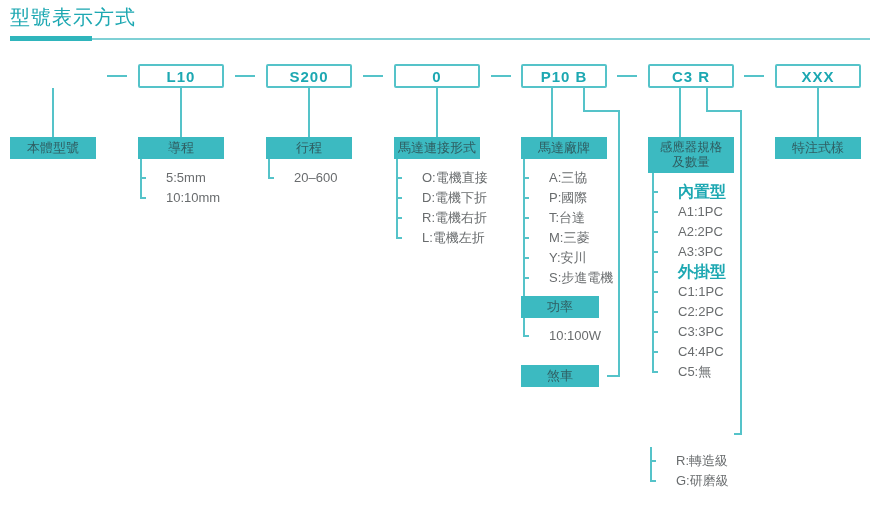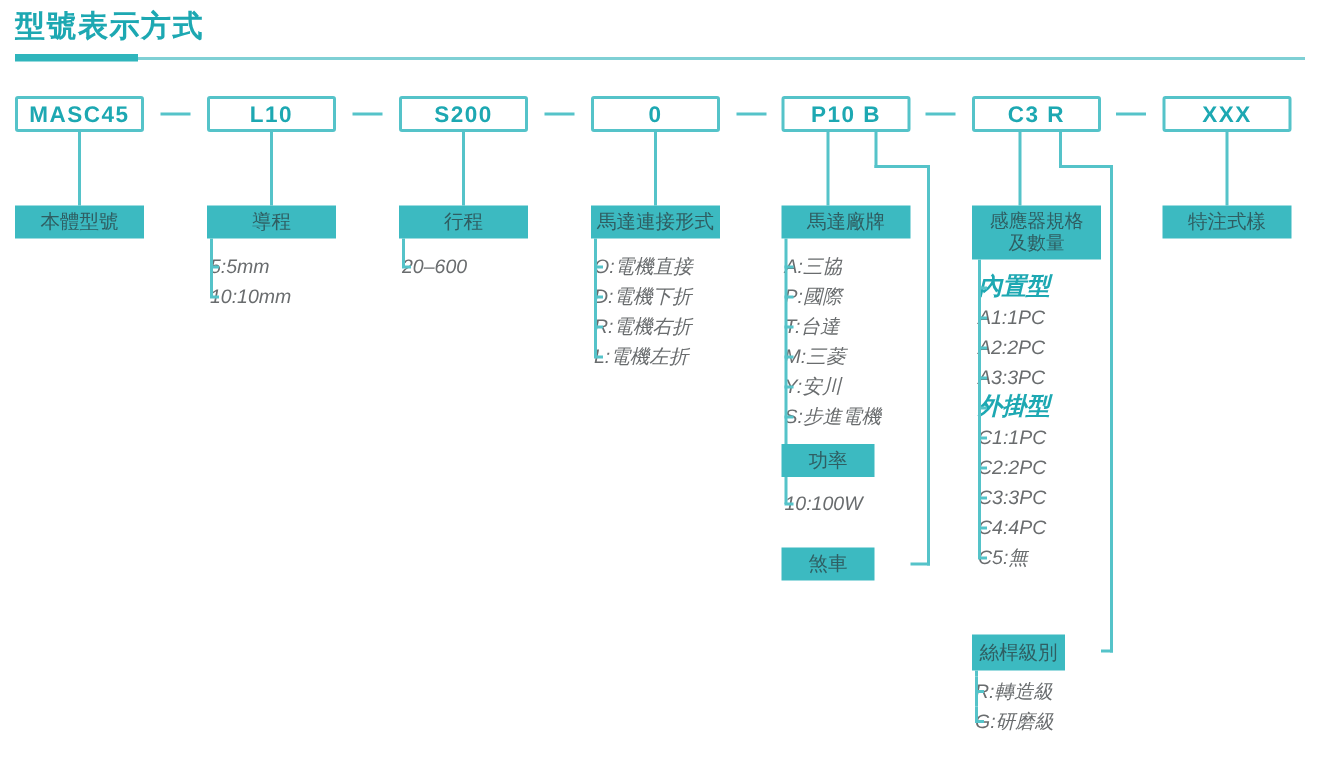--- a/index.html
+++ b/index.html
@@ -8,33 +8,33 @@
     --accent:#1da8b2;
     --label-text:#2f5e62;
     --item-text:#696c6e;
     --rule-thick:#2fb5bc;
     --rule-thin:#7fd0d5;
   }
   html,body{margin:0;padding:0;background:#fff;}
   body{font-family:"Liberation Sans","DejaVu Sans",sans-serif;}
   .stage{position:relative;width:892px;height:509px;background:#ffffff;overflow:hidden;}
 
-  .title{position:absolute;left:10px;top:4px;font-size:20px;font-weight:bold;color:var(--accent);letter-spacing:1px;}
+  .title{position:absolute;left:10px;top:4px;font-size:20px;font-weight:normal;color:var(--accent);letter-spacing:1px;}
   .rule-thick{position:absolute;left:10px;top:36px;width:82px;height:5px;background:var(--rule-thick);}
   .rule-thin{position:absolute;left:92px;top:38px;width:778px;height:2px;background:var(--rule-thin);}
 
   .code-box{position:absolute;top:64px;width:86px;height:24px;box-sizing:border-box;
     border:2px solid var(--line);border-radius:2px;background:#fff;
     display:flex;align-items:center;justify-content:center;
     color:var(--accent);font-weight:bold;font-size:15px;letter-spacing:1px;white-space:pre;}
   .label-box{position:absolute;top:137px;width:86px;height:22px;background:var(--teal-fill);
     display:flex;align-items:center;justify-content:center;
     color:var(--label-text);font-size:13px;white-space:nowrap;}
   .label-box.tall{height:36px;flex-direction:column;line-height:15px;font-size:12.5px;}
-  .sub-box{position:absolute;width:62px;height:22px;background:var(--teal-fill);
+  .sub-box{position:absolute;width:78px;height:22px;background:var(--teal-fill);
     display:flex;align-items:center;justify-content:center;
     color:var(--label-text);font-size:13px;white-space:nowrap;}
 
   .s0{left:10px}.s1{left:138px}.s2{left:266px}.s3{left:394px}.s4{left:521px}.s5{left:648px}.s6{left:775px}
 
   .line{position:absolute;background:var(--line);}
   .dash{top:75px;height:2px;width:20px;}
   .d0{left:107px}.d1{left:235px}.d2{left:363px}.d3{left:491px}.d4{left:617px}.d5{left:744px}
 
   .c0{left:52px;top:88px;width:2px;height:49px}
@@ -56,22 +56,22 @@
   .b2h2{left:734px;top:433px;width:8px;height:2px}
 
   .power-stem{left:523px;top:288px;width:2px;height:8px}
 
   .list{position:absolute;padding-top:9px;}
   .list::before{content:"";position:absolute;left:0;top:0;width:2px;height:9px;background:var(--line);}
   .list.stem4{padding-top:4px;}
   .list.stem4::before{height:4px;}
   .list.stem8{padding-top:8px;}
   .list.stem8::before{height:8px;}
-  .li{position:relative;height:20px;line-height:20px;padding-left:0;
-    font-size:13px;color:var(--item-text);white-space:nowrap;font-style:italic;}
+  .li{position:relative;height:20px;line-height:20px;padding-left:26px;
+    font-size:13px;color:var(--item-text);white-space:nowrap;}
   .li::before{content:"";position:absolute;left:0;top:0;width:2px;height:100%;background:var(--line);}
   .li:last-child::before{height:10px;}
   .list.cont .li:last-child::before{height:100%;}
   .li::after{content:"";position:absolute;left:0;top:9px;width:6px;height:2px;background:var(--line);}
   .li.hl{color:var(--accent);font-weight:bold;font-size:16px;}
 
   .l1{left:140px;top:159px}
   .l2{left:268px;top:159px}
   .l3{left:396px;top:159px}
   .l4{left:523px;top:159px}
@@ -86,21 +86,20 @@
 </style>
 </head>
 <body>
 
 <div class="stage">
 
   <div class="title">型號表示方式</div>
   <div class="rule-thick"></div>
   <div class="rule-thin"></div>
 
-  <div class="code-box s0">MASC45</div>
   <div class="code-box s1">L10</div>
   <div class="code-box s2">S200</div>
   <div class="code-box s3">0</div>
   <div class="code-box s4">P10 B</div>
   <div class="code-box s5">C3 R</div>
   <div class="code-box s6">XXX</div>
 
   <div class="line dash d0"></div>
   <div class="line dash d1"></div>
   <div class="line dash d2"></div>
@@ -174,19 +173,18 @@
       <div class="li">A2:2PC</div>
       <div class="li">A3:3PC</div>
       <div class="li hl">外掛型</div>
       <div class="li">C1:1PC</div>
       <div class="li">C2:2PC</div>
       <div class="li">C3:3PC</div>
       <div class="li">C4:4PC</div>
       <div class="li">C5:無</div>
     </div>
 
-  <div class="sub-box screw-box">絲桿級別</div>
   <div class="list stem4 l6">
       <div class="li">R:轉造級</div>
       <div class="li">G:研磨級</div>
     </div>
 
 </div>
 
 </body></html>

